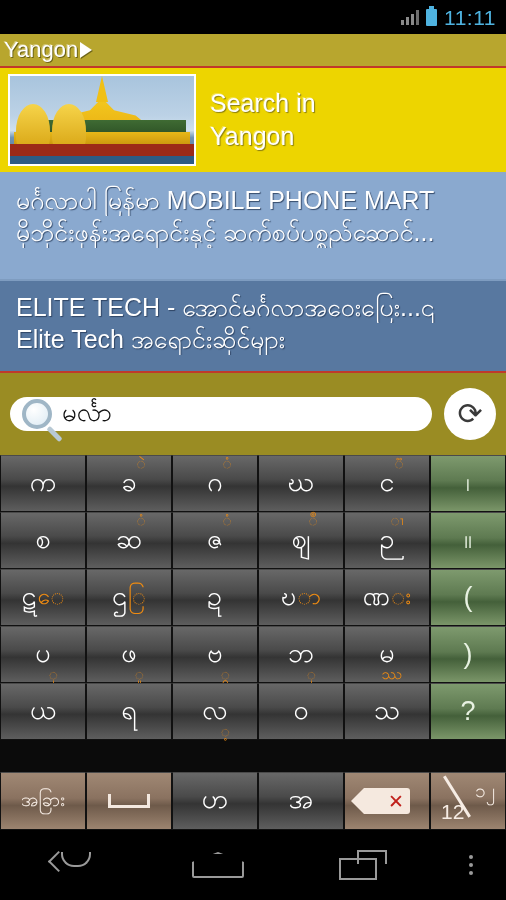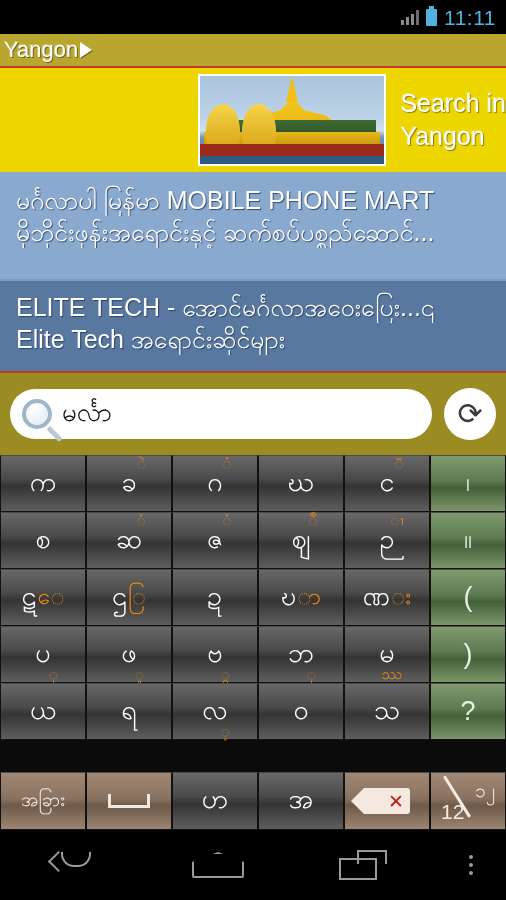--- a/index.html
+++ b/index.html
@@ -36,21 +36,21 @@
   }
   .cityhdr .caret{
     width:0; height:0; border-left:12px solid #fff;
     border-top:8px solid transparent; border-bottom:8px solid transparent;
     margin-left:2px; filter:drop-shadow(1px 1px 0 #6d6417);
   }
 
   
   .banner{
     height:106px; background:#edd500; display:flex; align-items:center;
-    padding:6px 0 6px 8px; gap:14px; border-bottom:2px solid #8ea9c9;justify-content:flex-end;
+    padding:6px 0 6px 8px; gap:14px; border-bottom:2px solid #8ea9c9;
   }
   .thumb{
     width:188px; height:92px; border:2px solid #fff; flex:none;
     position:relative; overflow:hidden;
     background:linear-gradient(#a8c4dd 0%, #bcd2e6 45%, #cfe0ee 62%, #6f93b5 70%, #4d7295 100%);
   }
   .thumb .dome{
     position:absolute; left:50%; transform:translateX(-50%);
     bottom:22px; width:120px; height:44px;
     background:linear-gradient(#f3c91f,#e8a910);
@@ -97,21 +97,21 @@
     font-size:25px; line-height:1.28; white-space:nowrap; overflow:hidden;
     text-shadow:1px 1px 1px rgba(40,60,90,.85);
   }
 
   
   .searchrow{
     height:84px; background:#9a8c23; display:flex; align-items:center;
     padding:0 10px; gap:12px; border-top:2px solid #c0392b;
   }
   .sbox{
-    flex:1; height:50px; background:#fff; border-radius:26px;
+    flex:1; height:34px; background:#fff; border-radius:26px;
     display:flex; align-items:center; padding-left:12px; gap:10px;
     position:relative;
   }
   .mag{
     width:30px; height:30px; border:4px solid #9fb6c6; border-radius:50%;
     background:radial-gradient(circle at 35% 30%, #ffffff, #dceaf3);
     position:relative; flex:none;
   }
   .mag:after{
     content:""; position:absolute; width:5px; height:18px; background:#b8c9d4;

